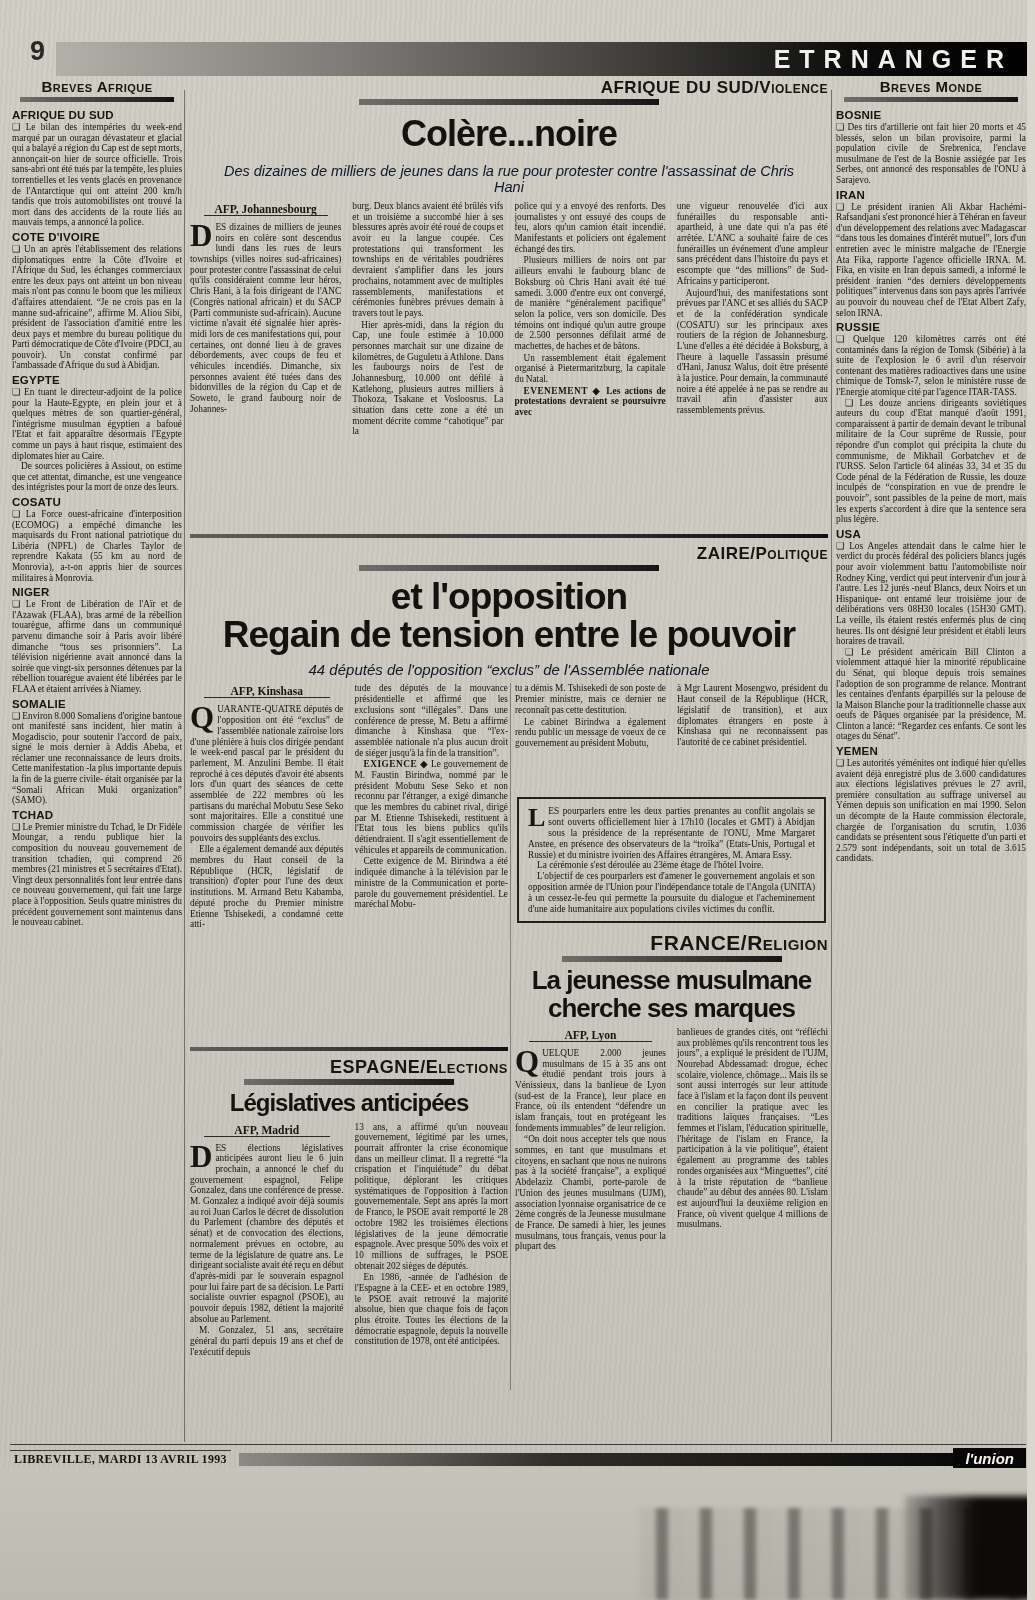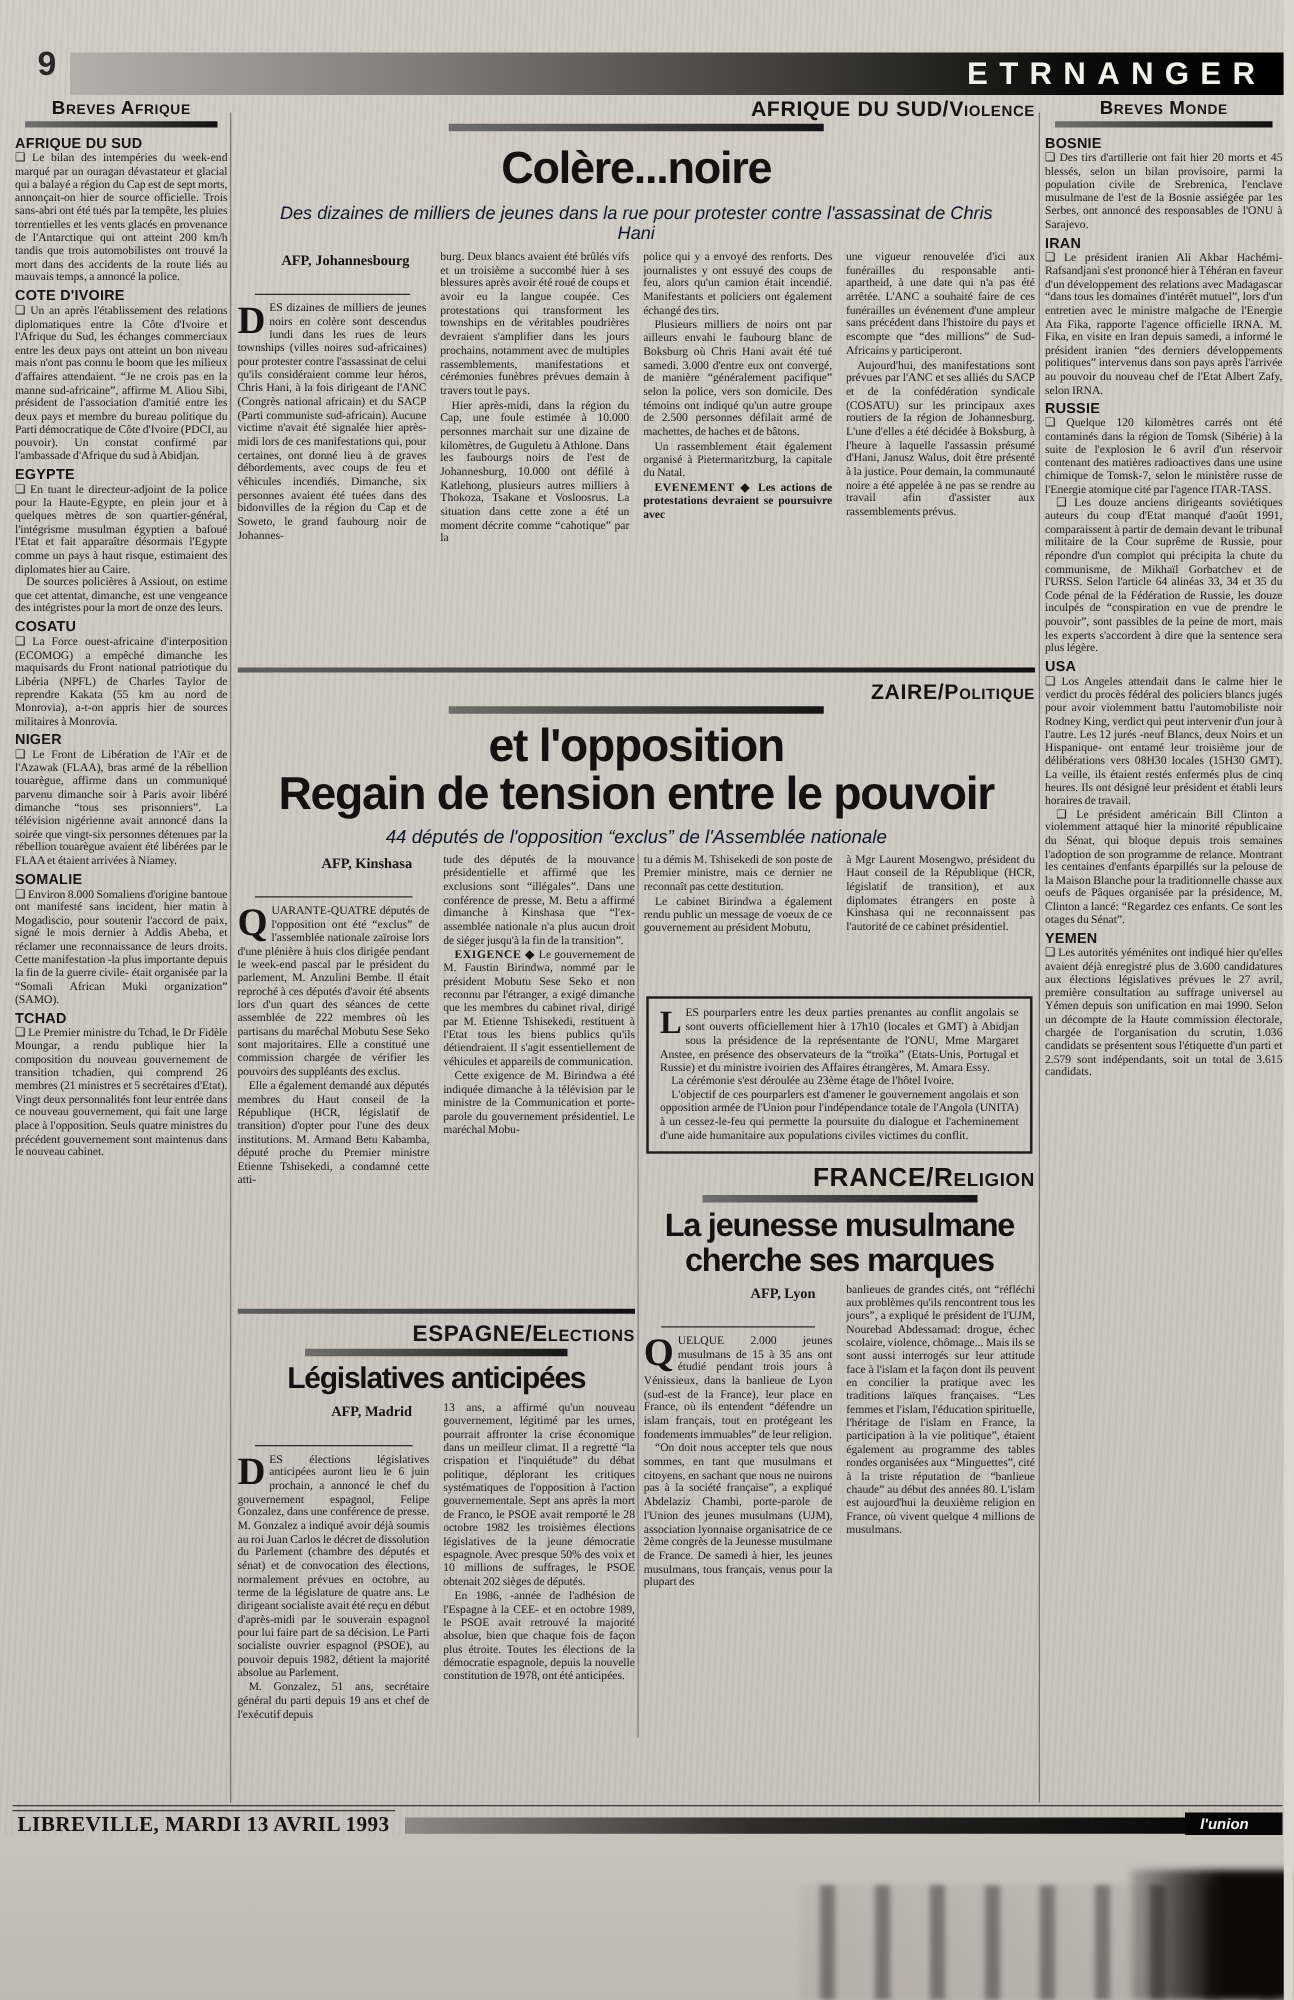--- a/index.html
+++ b/index.html
@@ -31,48 +31,48 @@
   .vr-left{left:184px;} .vr-right{left:831px;}
   
   .center{position:absolute;left:190px;top:78px;width:638px;height:1364px;overflow:hidden;}
   .kicker{font-family:"Liberation Sans",sans-serif;font-weight:bold;font-variant:small-caps;
     text-align:right;letter-spacing:.5px;}
   .kicker-bar{height:6px;background:linear-gradient(90deg,#6e6e6a,#151515);margin:1px auto 0 auto;}
   .headline{font-family:"Liberation Sans",sans-serif;font-weight:bold;text-align:center;
     letter-spacing:-1px;color:#14120f;}
   .subtitle{font-family:"Liberation Sans",sans-serif;font-style:italic;text-align:center;
     color:#0f172a;}
-  .byline{font-weight:bold;font-size:11.5px;text-align:right;margin:2px auto 6px auto;
-    border-bottom:1px solid #2c2a26;padding-bottom:20px;width:82%;}
+  .byline{font-weight:bold;font-size:11.5px;text-align:center;margin:2px auto 6px auto;
+    border-bottom:1px solid #2c2a26;padding-bottom:0;width:82%;}
   .cols{display:flex;gap:11px;}
   .col{flex:1;overflow:hidden;}
   .col p{margin:0;font-size:9.3px;line-height:1.15;text-align:justify;word-spacing:-.4px;}
   .col p + p{text-indent:9px;margin-top:1px;}
   .drop{float:left;font-size:31px;line-height:.8;padding:2px 3px 0 0;font-weight:bold;}
   .leadword{font-weight:bold;letter-spacing:.5px;}
   .boldpara{font-weight:bold;}
   .hbar{height:4px;background:linear-gradient(90deg,#5f5f5b,#101010);margin:6px 0;}
   
   .angola{border:2px solid #23211d;padding:7px 9px;margin:6px 2px 8px 2px;box-sizing:border-box;}
   .angola h3{margin:0 0 6px 0;font-family:"Liberation Sans",sans-serif;font-weight:bold;
     font-size:13.5px;line-height:1.25;}
   .angola p{margin:0;font-size:9.3px;line-height:1.16;text-align:justify;}
   .angola p + p{text-indent:9px;}
   .lower{display:flex;margin-top:4px;}
   .lower-left{width:318px;}
   .lower-right{width:318px;margin-left:2px;border-left:1px solid rgba(45,42,38,.45);padding-left:4px;box-sizing:border-box;}
   
   .footer{position:absolute;left:10px;top:1444px;width:1016px;display:flex;align-items:center;
     border-top:1px solid #3a3833;padding-top:3px;}
-  .footer-date{font-weight:bold;font-size:17px;letter-spacing:.3px;border-top:1px solid #3a3833;
+  .footer-date{font-weight:bold;font-size:12px;letter-spacing:.3px;border-top:1px solid #3a3833;
     border-bottom:1px solid #3a3833;padding:1px 4px;white-space:nowrap;}
   .footer-bar{flex:1;height:13px;margin-left:8px;
     background:linear-gradient(90deg,#8c8a84,#2e2d2a 45%,#0a0a0a);}
   .footer-brand{background:#060606;color:#f4f2ec;font-family:"Liberation Sans",sans-serif;
-    font-weight:bold;font-style:italic;font-size:12px;padding:2px 27px 4px 12px;}
+    font-weight:bold;font-style:italic;font-size:15px;padding:2px 12px 4px 12px;}
   
   .scan-bottom{position:absolute;left:0;top:1468px;width:1035px;height:132px;
     background:linear-gradient(180deg,#c6c3bb,#bcb9b1);}
   .streaks{position:absolute;left:640px;top:40px;width:395px;height:92px;filter:blur(2px);
     background:repeating-linear-gradient(90deg,rgba(40,38,34,.05) 0 14px,rgba(30,28,25,.45) 18px 26px,rgba(120,116,108,.12) 30px 44px);}
   .blob{position:absolute;left:905px;top:28px;width:130px;height:104px;filter:blur(3px);
     background:linear-gradient(90deg,rgba(20,19,17,.2),#0c0b0a 55%);}
   .edge-strip{position:absolute;left:1027px;top:0;width:8px;height:1600px;background:#dad7cf;}
 </style>
 </head>

